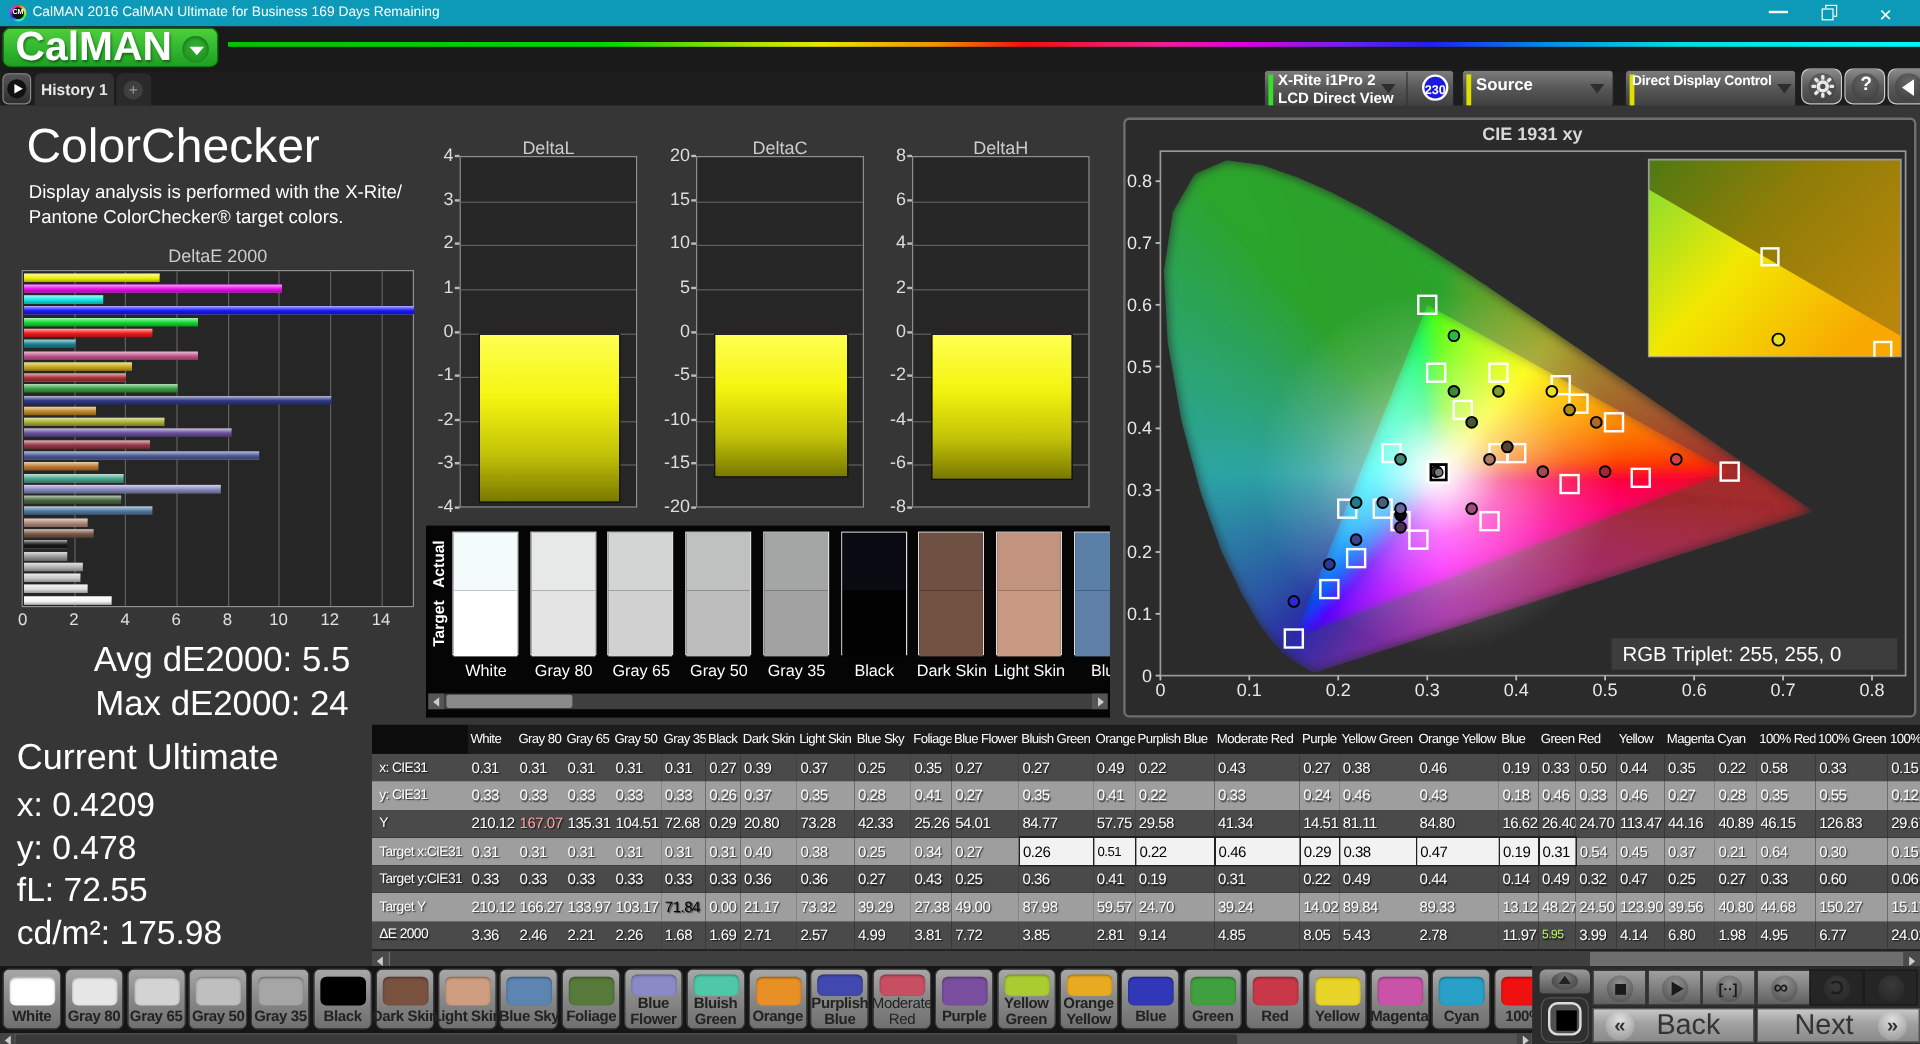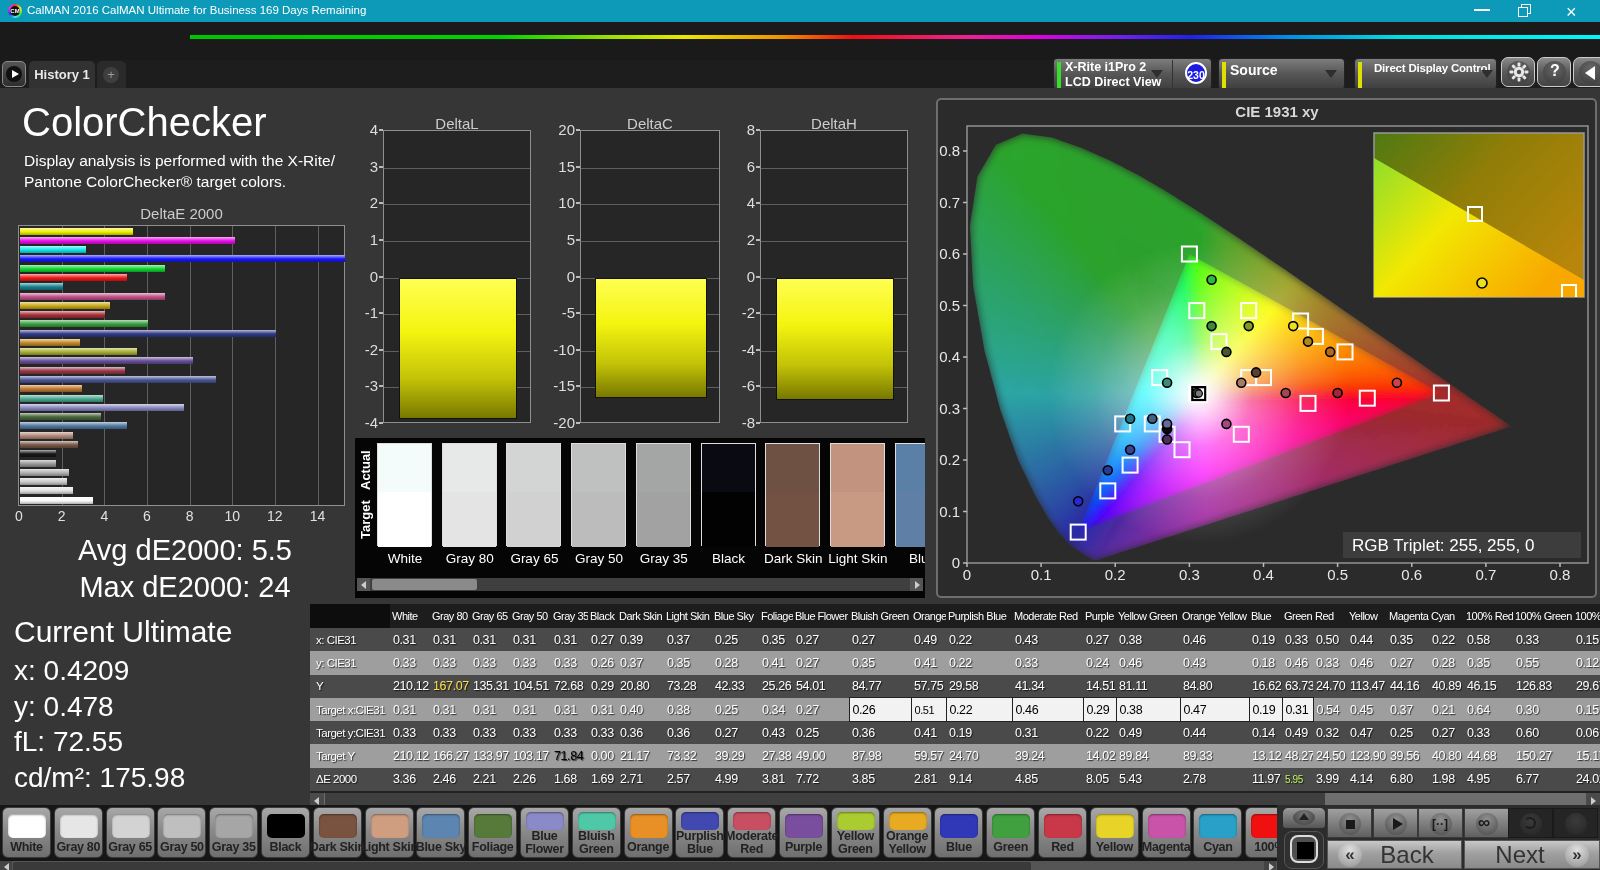--- a/index.html
+++ b/index.html
@@ -3,20 +3,25 @@
 <div style="position:absolute;left:0;top:0;width:1600px;height:22px;background:#0d9ab8">
     <div style="position:absolute;left:8px;top:4px;width:14px;height:14px;border-radius:50%;background:conic-gradient(#e33,#ee3,#3e3,#3ee,#33e,#e3e,#e33);"></div>
     <div style="position:absolute;left:10px;top:6px;width:10px;height:10px;border-radius:50%;background:#111;color:#fff;font-size:6px;text-align:center;line-height:10px;font-weight:bold">CM</div>
     <div style="position:absolute;left:27px;top:4px;font-size:11.5px;color:#fff">CalMAN 2016 CalMAN Ultimate for Business 169 Days Remaining</div>
     <div style="position:absolute;left:1474px;top:9px;width:16px;height:2px;background:#fff"></div>
     <div style="position:absolute;left:1521px;top:4px;width:10px;height:10px;border:1.5px solid #fff;background:#0d9ab8"></div>
     <div style="position:absolute;left:1518px;top:7px;width:10px;height:10px;border:1.5px solid #fff;background:#0d9ab8"></div>
     <div style="position:absolute;left:1566px;top:2px;font-size:18px;color:#fff">×</div>
   </div>
 <div style="position:absolute;left:0;top:22px;width:1600px;height:38px;background:#1a1a1a">
+    <div style="position:absolute;left:2px;top:1px;width:180px;height:33px;background:linear-gradient(#4ecf3a,#2eb42e 60%,#219e21);border-radius:7px;border:1px solid #0a7a0a">
+      <div style="position:absolute;left:10px;top:-4px;font-size:34px;font-weight:bold;color:#fff;text-shadow:1px 2px 2px rgba(0,0,0,.4)">CalMAN</div>
+      <div style="position:absolute;right:7px;top:6px;width:22px;height:22px;border-radius:50%;background:radial-gradient(circle at 50% 35%,#2fae2f,#1e8e1e);box-shadow:inset 0 1px 3px rgba(0,0,0,.35)"></div>
+      <div style="position:absolute;right:11px;top:15px;width:0;height:0;border-left:6px solid transparent;border-right:6px solid transparent;border-top:7px solid #fff"></div>
+    </div>
     <div style="position:absolute;left:190px;top:13px;width:1410px;height:4px;background:linear-gradient(to right,#00c400,#00d400 22%,#a0e000 30%,#e8e800 35%,#f09000 42%,#f01010 47%,#f02090 55%,#e000e0 60%,#7020f0 66%,#2020f0 71%,#0090e8 78%,#00e0e0 86%,#00f8f8)"></div>
   </div>
 <div style="position:absolute;left:0;top:60px;width:1600px;height:28px;background:#1d1d1d">
     <div style="position:absolute;left:2px;top:1px;width:24px;height:26px;background:linear-gradient(#555,#2e2e2e);border-radius:5px;border:1px solid #8a8a8a">
       <div style="position:absolute;left:3px;top:4px;width:16px;height:16px;background:#111;border-radius:50%"></div>
       <div style="position:absolute;left:9px;top:8px;width:0;height:0;border-top:4px solid transparent;border-bottom:4px solid transparent;border-left:7px solid #fff"></div>
     </div>
     <div style="position:absolute;left:29px;top:1px;width:66px;height:27px;background:#323232;border-radius:5px 5px 0 0;color:#e8e8e8;font-size:13px;font-weight:bold;text-align:center;line-height:27px">History 1</div>
     <div style="position:absolute;left:97px;top:1px;width:29px;height:27px;background:#2a2a2a;border-radius:5px 5px 0 0">
       <div style="position:absolute;left:6px;top:6px;width:16px;height:16px;background:#3f3f3f;border-radius:50%;color:#999;font-size:13px;line-height:15px;text-align:center">+</div>
@@ -29,21 +34,21 @@
   </div>
 <div style="position:absolute;left:1172px;top:60px;width:1px;height:28px;background:#333"></div>
 <div style="position:absolute;left:1185px;top:62px;width:22px;height:22px;border-radius:50%;background:#1a1ae0;border:2px solid #fff;color:#fff;font-size:10.5px;font-weight:bold;text-align:center;line-height:22px">230</div>
 <div style="position:absolute;left:1218px;top:58px;width:127px;height:32px;background:linear-gradient(#7d7d7d,#565656 50%,#3f3f3f);border-radius:4px;border:1px solid #222">
     <div style="position:absolute;left:3px;top:3px;width:4px;height:26px;background:#e0e000"></div>
     <div style="position:absolute;left:11px;top:3px;font-size:14px;font-weight:bold;color:#fff">Source</div>
     <div style="position:absolute;left:106px;top:11px;width:0;height:0;border-left:6px solid transparent;border-right:6px solid transparent;border-top:8px solid #2e2e2e"></div>
   </div>
 <div style="position:absolute;left:1354px;top:58px;width:143px;height:32px;background:linear-gradient(#7d7d7d,#565656 50%,#3f3f3f);border-radius:4px;border:1px solid #222">
     <div style="position:absolute;left:3px;top:3px;width:4px;height:26px;background:#e0e000"></div>
-    <div style="position:absolute;left:19px;top:3px;font-size:11.5px;font-weight:bold;color:#fff;white-space:nowrap;letter-spacing:-0.2px">Direct Display Control</div>
+    <div style="position:absolute;left:5px;top:3px;font-size:11.5px;font-weight:bold;color:#fff;white-space:nowrap;letter-spacing:-0.2px">Direct Display Control</div>
     <div style="position:absolute;left:126px;top:11px;width:0;height:0;border-left:6px solid transparent;border-right:6px solid transparent;border-top:8px solid #2e2e2e"></div>
   </div>
 <div style="position:absolute;left:1501px;top:57px;width:34px;height:30px;background:linear-gradient(#8a8a8a,#5a5a5a 50%,#444);border-radius:7px;border:1px solid #ccc">
     <div style="position:absolute;left:5px;top:3px;width:23px;height:23px;background:radial-gradient(circle at 50% 30%,#666,#3a3a3a);border-radius:50%"></div>
     <svg style="position:absolute;left:7px;top:4px" width="20" height="20" viewBox="0 0 20 20">
       <g fill="#e8e8e8">
         <circle cx="10" cy="10" r="5.2"></circle>
         <g>
           <rect x="8.6" y="0.5" width="2.8" height="4" rx="0.8"></rect>
           <rect x="8.6" y="15.5" width="2.8" height="4" rx="0.8"></rect>
@@ -855,39 +860,39 @@
           <td style="color:#fff;padding-left:3px;white-space:nowrap;overflow:hidden;text-shadow:1px 1px 1px rgba(0,0,0,.7);font-size:12.5px;letter-spacing:-0.4px">0.46</td>
           <td style="color:#fff;padding-left:3px;white-space:nowrap;overflow:hidden;text-shadow:1px 1px 1px rgba(0,0,0,.7);font-size:12.5px;letter-spacing:-0.4px">0.27</td>
           <td style="color:#fff;padding-left:3px;white-space:nowrap;overflow:hidden;text-shadow:1px 1px 1px rgba(0,0,0,.7);font-size:12.5px;letter-spacing:-0.4px">0.28</td>
           <td style="color:#fff;padding-left:3px;white-space:nowrap;overflow:hidden;text-shadow:1px 1px 1px rgba(0,0,0,.7);font-size:12.5px;letter-spacing:-0.4px">0.35</td>
           <td style="color:#fff;padding-left:3px;white-space:nowrap;overflow:hidden;text-shadow:1px 1px 1px rgba(0,0,0,.7);font-size:12.5px;letter-spacing:-0.4px">0.55</td>
           <td style="color:#fff;padding-left:3px;white-space:nowrap;overflow:hidden;text-shadow:1px 1px 1px rgba(0,0,0,.7);font-size:12.5px;letter-spacing:-0.4px">0.12</td>
         </tr>
         <tr style="height:23.3px;background:#4a4a4a">
           <td style="color:#fff;padding-left:6px;white-space:nowrap;overflow:hidden;text-shadow:1px 1px 1px rgba(0,0,0,.7);font-size:11.5px;letter-spacing:-0.5px">Y</td>
           <td style="color:#fff;padding-left:3px;white-space:nowrap;overflow:hidden;text-shadow:1px 1px 1px rgba(0,0,0,.7);font-size:12.5px;letter-spacing:-0.4px">210.12</td>
-          <td style="color:#fde047;padding-left:3px;white-space:nowrap;overflow:hidden;text-shadow:1px 1px 1px rgba(0,0,0,.7);font-size:12.5px;letter-spacing:-0.4px">167.07</td>
+          <td style="color:#fca5a5;padding-left:3px;white-space:nowrap;overflow:hidden;text-shadow:1px 1px 1px rgba(0,0,0,.7);font-size:12.5px;letter-spacing:-0.4px">167.07</td>
           <td style="color:#fff;padding-left:3px;white-space:nowrap;overflow:hidden;text-shadow:1px 1px 1px rgba(0,0,0,.7);font-size:12.5px;letter-spacing:-0.4px">135.31</td>
           <td style="color:#fff;padding-left:3px;white-space:nowrap;overflow:hidden;text-shadow:1px 1px 1px rgba(0,0,0,.7);font-size:12.5px;letter-spacing:-0.4px">104.51</td>
           <td style="color:#fff;padding-left:3px;white-space:nowrap;overflow:hidden;text-shadow:1px 1px 1px rgba(0,0,0,.7);font-size:12.5px;letter-spacing:-0.4px">72.68</td>
           <td style="color:#fff;padding-left:3px;white-space:nowrap;overflow:hidden;text-shadow:1px 1px 1px rgba(0,0,0,.7);font-size:12.5px;letter-spacing:-0.4px">0.29</td>
           <td style="color:#fff;padding-left:3px;white-space:nowrap;overflow:hidden;text-shadow:1px 1px 1px rgba(0,0,0,.7);font-size:12.5px;letter-spacing:-0.4px">20.80</td>
           <td style="color:#fff;padding-left:3px;white-space:nowrap;overflow:hidden;text-shadow:1px 1px 1px rgba(0,0,0,.7);font-size:12.5px;letter-spacing:-0.4px">73.28</td>
           <td style="color:#fff;padding-left:3px;white-space:nowrap;overflow:hidden;text-shadow:1px 1px 1px rgba(0,0,0,.7);font-size:12.5px;letter-spacing:-0.4px">42.33</td>
           <td style="color:#fff;padding-left:3px;white-space:nowrap;overflow:hidden;text-shadow:1px 1px 1px rgba(0,0,0,.7);font-size:12.5px;letter-spacing:-0.4px">25.26</td>
           <td style="color:#fff;padding-left:3px;white-space:nowrap;overflow:hidden;text-shadow:1px 1px 1px rgba(0,0,0,.7);font-size:12.5px;letter-spacing:-0.4px">54.01</td>
           <td style="color:#fff;padding-left:3px;white-space:nowrap;overflow:hidden;text-shadow:1px 1px 1px rgba(0,0,0,.7);font-size:12.5px;letter-spacing:-0.4px">84.77</td>
           <td style="color:#fff;padding-left:3px;white-space:nowrap;overflow:hidden;text-shadow:1px 1px 1px rgba(0,0,0,.7);font-size:12.5px;letter-spacing:-0.4px">57.75</td>
           <td style="color:#fff;padding-left:3px;white-space:nowrap;overflow:hidden;text-shadow:1px 1px 1px rgba(0,0,0,.7);font-size:12.5px;letter-spacing:-0.4px">29.58</td>
           <td style="color:#fff;padding-left:3px;white-space:nowrap;overflow:hidden;text-shadow:1px 1px 1px rgba(0,0,0,.7);font-size:12.5px;letter-spacing:-0.4px">41.34</td>
           <td style="color:#fff;padding-left:3px;white-space:nowrap;overflow:hidden;text-shadow:1px 1px 1px rgba(0,0,0,.7);font-size:12.5px;letter-spacing:-0.4px">14.51</td>
           <td style="color:#fff;padding-left:3px;white-space:nowrap;overflow:hidden;text-shadow:1px 1px 1px rgba(0,0,0,.7);font-size:12.5px;letter-spacing:-0.4px">81.11</td>
           <td style="color:#fff;padding-left:3px;white-space:nowrap;overflow:hidden;text-shadow:1px 1px 1px rgba(0,0,0,.7);font-size:12.5px;letter-spacing:-0.4px">84.80</td>
           <td style="color:#fff;padding-left:3px;white-space:nowrap;overflow:hidden;text-shadow:1px 1px 1px rgba(0,0,0,.7);font-size:12.5px;letter-spacing:-0.4px">16.62</td>
-          <td style="color:#fff;padding-left:3px;white-space:nowrap;overflow:hidden;text-shadow:1px 1px 1px rgba(0,0,0,.7);font-size:12.5px;letter-spacing:-0.4px">63.73</td>
+          <td style="color:#fff;padding-left:3px;white-space:nowrap;overflow:hidden;text-shadow:1px 1px 1px rgba(0,0,0,.7);font-size:12.5px;letter-spacing:-0.4px">26.40</td>
           <td style="color:#fff;padding-left:3px;white-space:nowrap;overflow:hidden;text-shadow:1px 1px 1px rgba(0,0,0,.7);font-size:12.5px;letter-spacing:-0.4px">24.70</td>
           <td style="color:#fff;padding-left:3px;white-space:nowrap;overflow:hidden;text-shadow:1px 1px 1px rgba(0,0,0,.7);font-size:12.5px;letter-spacing:-0.4px">113.47</td>
           <td style="color:#fff;padding-left:3px;white-space:nowrap;overflow:hidden;text-shadow:1px 1px 1px rgba(0,0,0,.7);font-size:12.5px;letter-spacing:-0.4px">44.16</td>
           <td style="color:#fff;padding-left:3px;white-space:nowrap;overflow:hidden;text-shadow:1px 1px 1px rgba(0,0,0,.7);font-size:12.5px;letter-spacing:-0.4px">40.89</td>
           <td style="color:#fff;padding-left:3px;white-space:nowrap;overflow:hidden;text-shadow:1px 1px 1px rgba(0,0,0,.7);font-size:12.5px;letter-spacing:-0.4px">46.15</td>
           <td style="color:#fff;padding-left:3px;white-space:nowrap;overflow:hidden;text-shadow:1px 1px 1px rgba(0,0,0,.7);font-size:12.5px;letter-spacing:-0.4px">126.83</td>
           <td style="color:#fff;padding-left:3px;white-space:nowrap;overflow:hidden;text-shadow:1px 1px 1px rgba(0,0,0,.7);font-size:12.5px;letter-spacing:-0.4px">29.67</td>
         </tr>
         <tr style="height:23.3px;background:#9e9e9e">
           <td style="color:#fff;padding-left:6px;white-space:nowrap;overflow:hidden;text-shadow:1px 1px 1px rgba(0,0,0,.7);font-size:11.5px;letter-spacing:-0.5px">Target x:CIE31</td>
@@ -1104,21 +1109,21 @@
     <div style="position:absolute;left:203.2px;top:35px;width:61px;text-align:center;font-size:12.5px;font-weight:bold;color:#222;white-space:nowrap;letter-spacing:-0.3px">Gray 35</div>
     <div style="position:absolute;left:255.0px;top:35px;width:61px;text-align:center;font-size:12.5px;font-weight:bold;color:#222;white-space:nowrap;letter-spacing:-0.3px">Black</div>
     <div style="position:absolute;left:306.8px;top:35px;width:61px;text-align:center;font-size:12.5px;font-weight:bold;color:#222;white-space:nowrap;letter-spacing:-0.3px">Dark Skin</div>
     <div style="position:absolute;left:358.6px;top:35px;width:61px;text-align:center;font-size:12.5px;font-weight:bold;color:#222;white-space:nowrap;letter-spacing:-0.3px">Light Skin</div>
     <div style="position:absolute;left:410.4px;top:35px;width:61px;text-align:center;font-size:12.5px;font-weight:bold;color:#222;white-space:nowrap;letter-spacing:-0.3px">Blue Sky</div>
     <div style="position:absolute;left:462.2px;top:35px;width:61px;text-align:center;font-size:12.5px;font-weight:bold;color:#222;white-space:nowrap;letter-spacing:-0.3px">Foliage</div>
     <div style="position:absolute;left:514.0px;top:25px;width:61px;text-align:center;font-size:12.5px;font-weight:bold;color:#222;line-height:13px;letter-spacing:-0.3px">Blue<br>Flower</div>
     <div style="position:absolute;left:565.8px;top:25px;width:61px;text-align:center;font-size:12.5px;font-weight:bold;color:#222;line-height:13px;letter-spacing:-0.3px">Bluish<br>Green</div>
     <div style="position:absolute;left:617.6px;top:35px;width:61px;text-align:center;font-size:12.5px;font-weight:bold;color:#222;white-space:nowrap;letter-spacing:-0.3px">Orange</div>
     <div style="position:absolute;left:669.4px;top:25px;width:61px;text-align:center;font-size:12.5px;font-weight:bold;color:#222;line-height:13px;letter-spacing:-0.3px">Purplish<br>Blue</div>
-    <div style="position:absolute;left:721.2px;top:25px;width:61px;text-align:center;font-size:12.5px;font-weight:bold;color:#222;line-height:13px;letter-spacing:-0.3px">Moderate<br>Red</div>
+    <div style="position:absolute;left:721.2px;top:25px;width:61px;text-align:center;font-size:12.5px;font-weight:normal;color:#222;line-height:13px;letter-spacing:-0.3px">Moderate<br>Red</div>
     <div style="position:absolute;left:773.0px;top:35px;width:61px;text-align:center;font-size:12.5px;font-weight:bold;color:#222;white-space:nowrap;letter-spacing:-0.3px">Purple</div>
     <div style="position:absolute;left:824.8px;top:25px;width:61px;text-align:center;font-size:12.5px;font-weight:bold;color:#222;line-height:13px;letter-spacing:-0.3px">Yellow<br>Green</div>
     <div style="position:absolute;left:876.6px;top:25px;width:61px;text-align:center;font-size:12.5px;font-weight:bold;color:#222;line-height:13px;letter-spacing:-0.3px">Orange<br>Yellow</div>
     <div style="position:absolute;left:928.4px;top:35px;width:61px;text-align:center;font-size:12.5px;font-weight:bold;color:#222;white-space:nowrap;letter-spacing:-0.3px">Blue</div>
     <div style="position:absolute;left:980.2px;top:35px;width:61px;text-align:center;font-size:12.5px;font-weight:bold;color:#222;white-space:nowrap;letter-spacing:-0.3px">Green</div>
     <div style="position:absolute;left:1032.0px;top:35px;width:61px;text-align:center;font-size:12.5px;font-weight:bold;color:#222;white-space:nowrap;letter-spacing:-0.3px">Red</div>
     <div style="position:absolute;left:1083.8px;top:35px;width:61px;text-align:center;font-size:12.5px;font-weight:bold;color:#222;white-space:nowrap;letter-spacing:-0.3px">Yellow</div>
     <div style="position:absolute;left:1135.6px;top:35px;width:61px;text-align:center;font-size:12.5px;font-weight:bold;color:#222;white-space:nowrap;letter-spacing:-0.3px">Magenta</div>
     <div style="position:absolute;left:1187.4px;top:35px;width:61px;text-align:center;font-size:12.5px;font-weight:bold;color:#222;white-space:nowrap;letter-spacing:-0.3px">Cyan</div>
     <div style="position:absolute;left:1239.2px;top:35px;width:61px;text-align:center;font-size:12.5px;font-weight:bold;color:#222;white-space:nowrap;letter-spacing:-0.3px">100%</div>

